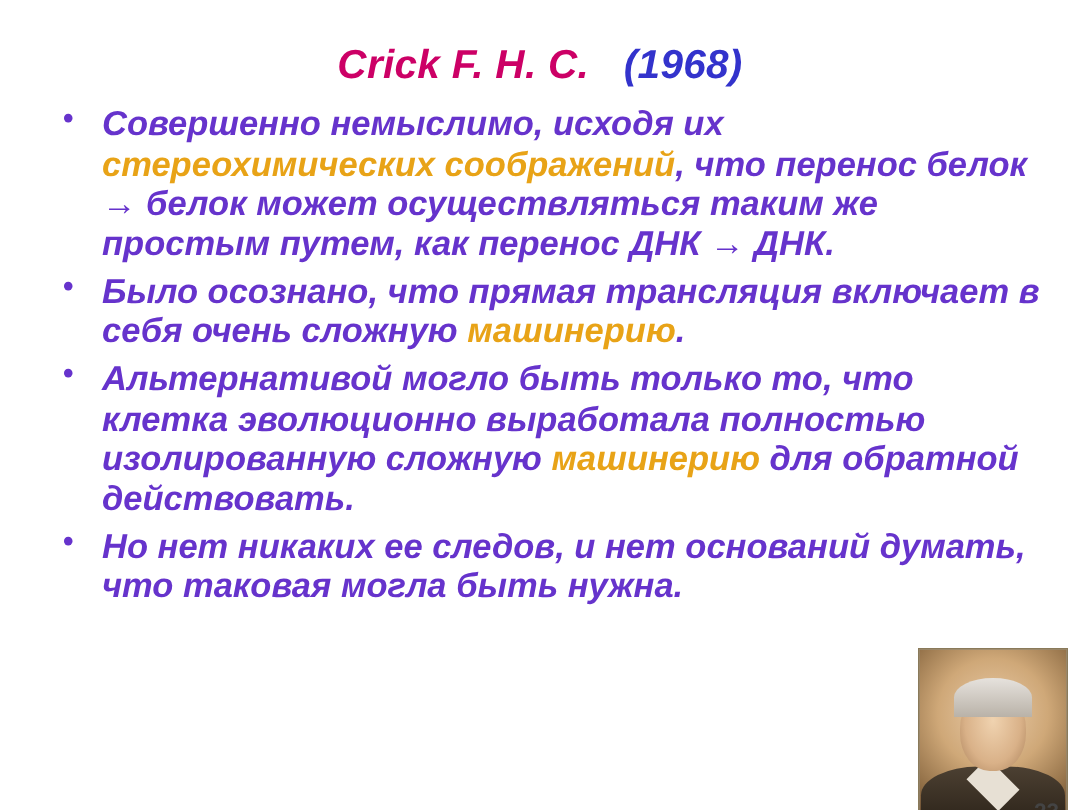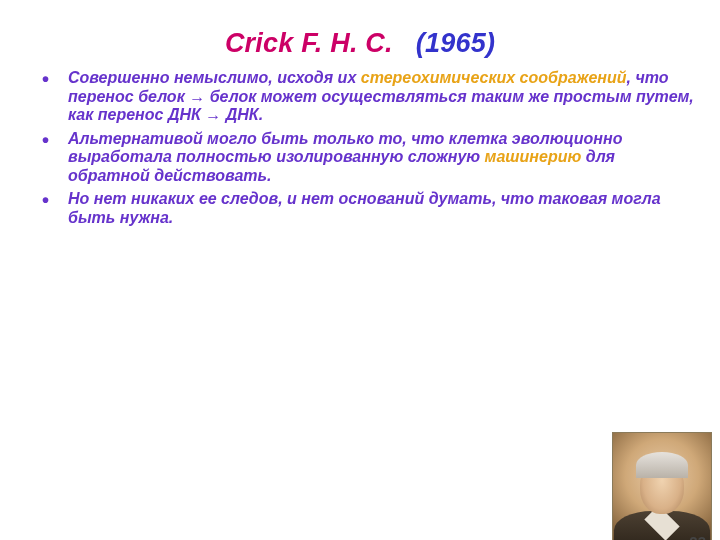--- a/index.html
+++ b/index.html
@@ -32,21 +32,21 @@
   .title-main { color: #cc0066; text-align: center; }
   .title-year { color: #3333cc; }
 
   .bullets {
     margin: 0;
     padding: 0 22px 0 34px;
     list-style: none;
   }
   .bullet {
     position: relative;
-    font-size: 16px;
+    font-size: 23px;
     font-style: italic;
     font-weight: bold;
     line-height: 1.16;
     color: #6633cc;
     margin-bottom: 5px;
     padding-left: 34px;
   }
   .bullet::before {
     content: "\2022";
     position: absolute;
@@ -121,25 +121,26 @@
   }
 </style>
 </head>
 <body>
 
 <div class="slide">
 
   <div class="slide-title">
     <span class="title-main">Crick F. H. C.</span>
     <span>&nbsp;</span>
-    <span class="title-year">(1965)</span>
+    <span class="title-year">(1968)</span>
   </div>
 
   <ul class="bullets" id="bullet-list">
       <li class="bullet"><span>Совершенно немыслимо, исходя их </span><span class="hl-orange">стереохимических соображений</span><span>, что перенос белок → белок может осуществляться таким же простым путем, как перенос ДНК → ДНК.</span></li>
+      <li class="bullet"><span>Было осознано, что прямая трансляция включает в себя очень сложную </span><span class="hl-orange">машинерию</span><span>.</span></li>
       <li class="bullet"><span>Альтернативой могло быть только то, что клетка эволюционно выработала полностью изолированную сложную </span><span class="hl-orange">машинерию</span><span> для обратной действовать.</span></li>
       <li class="bullet"><span>Но нет никаких ее следов, и нет оснований думать, что таковая могла быть нужна.</span></li>
     </ul>
 
   <div class="photo">
     <div class="body"></div>
     <div class="collar"></div>
     <div class="face"></div>
     <div class="hair"></div>
   </div>

